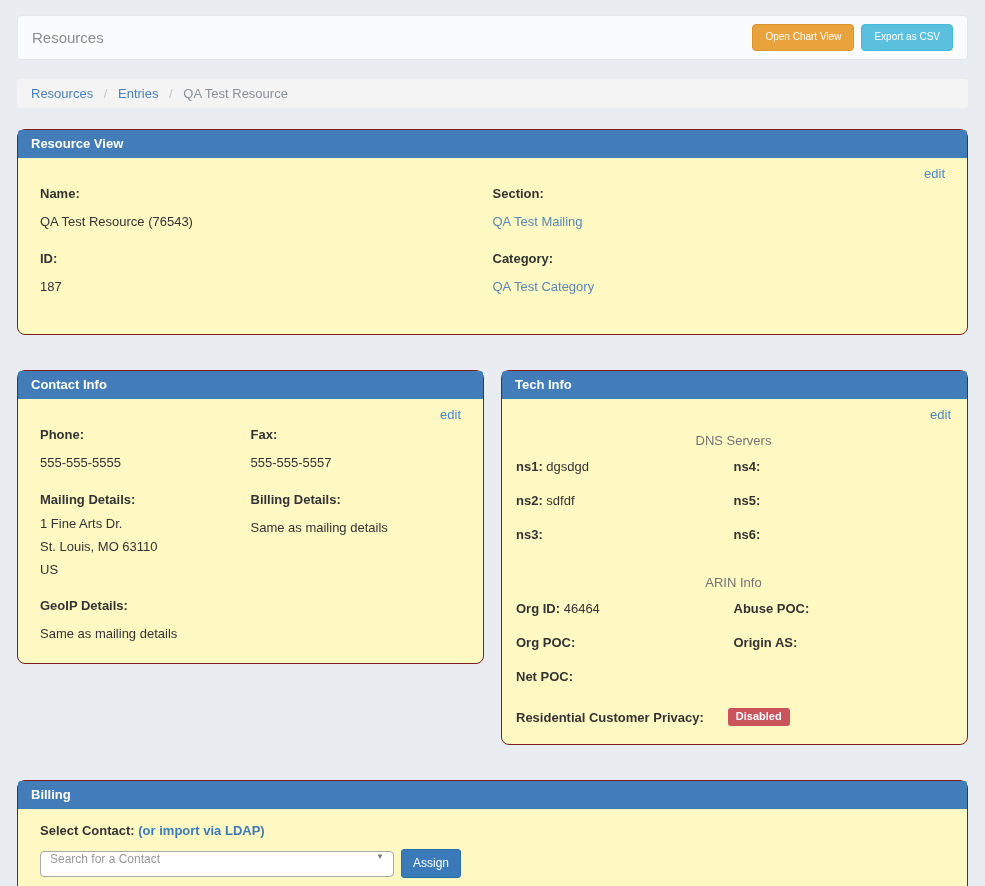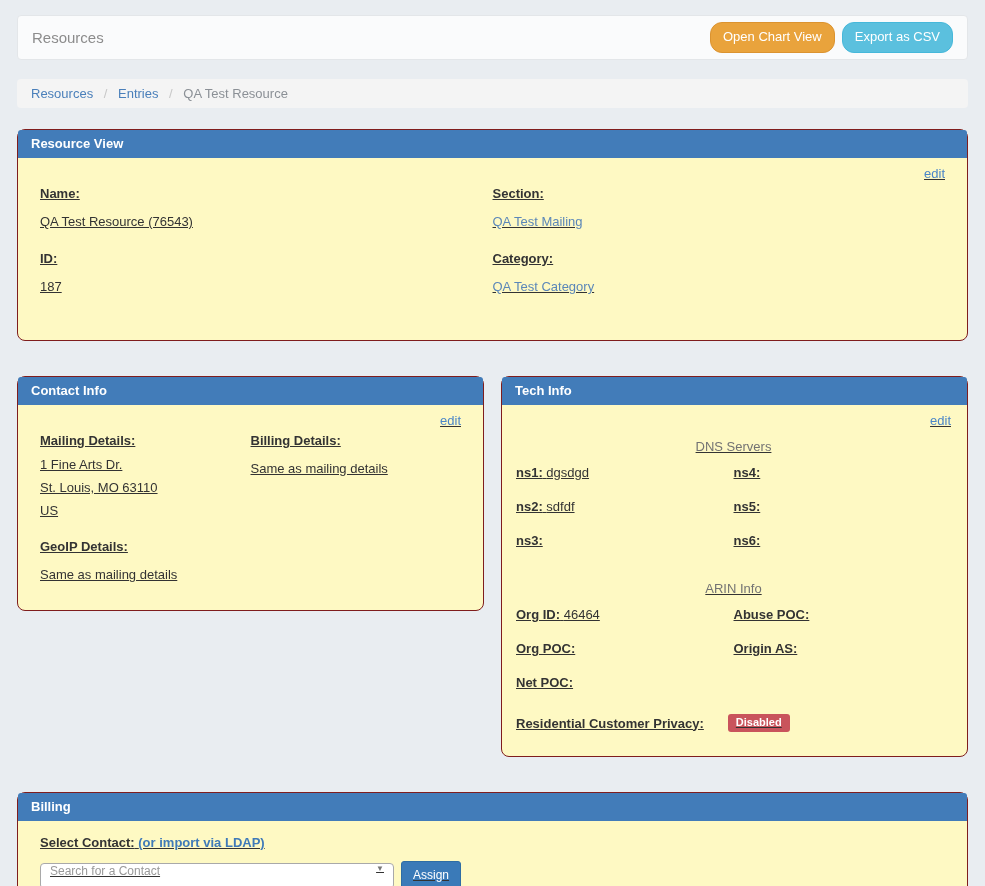--- a/index.html
+++ b/index.html
@@ -14,22 +14,22 @@
 
   
   .header-panel {
     background: #fafbfc; border: 1px solid #e3e6e9; border-radius: 4px;
     height: 45px; padding: 0 14px; margin-bottom: 19px;
     display: flex; align-items: center; justify-content: space-between;
   }
   .page-title { color: #8c8c8c; font-size: 15px; }
   .hdr-buttons { display: flex; gap: 7px; }
   .btn {
-    font-family: inherit; font-size: 13px; color: #fff; cursor: pointer;
-    border-radius: 12px; padding: 6px 12px; border: 1px solid transparent; line-height: 1.25;
+    font-family: inherit; font-size: 10px; color: #fff; cursor: pointer;
+    border-radius: 4px; padding: 6px 12px; border: 1px solid transparent; line-height: 1.25;
   }
   .btn-orange { background: #e9a33c; border-color: #db9330; }
   .btn-ltblue { background: #5bc0de; border-color: #46b8da; }
 
   
   .breadcrumb {
     background: #f4f4f4; border-radius: 4px; padding: 7px 14px;
     margin-bottom: 21px; font-size: 13px;
   }
   .breadcrumb a { color: #4a7fba; text-decoration: none; cursor: pointer; }
@@ -38,21 +38,21 @@
 
   
   .panel {
     background: #fef9c3; border: 1px solid #7f1d1d; border-radius: 8px;
     margin-bottom: 35px;
   }
   .panel-heading {
     background: #427cb9; color: #fff; font-weight: bold; font-size: 13px;
     padding: 7px 13px; border-radius: 3px 3px 0 0; line-height: 14px;
   }
-  .panel-body { padding: 8px 22px 24px; text-decoration: underline; }
+  .panel-body { padding: 8px 22px 18px; }
   .edit-row { text-align: right; height: 20px; }
   a.edit-link { color: #4a86c8; text-decoration: none; cursor: pointer; font-size: 13px; }
   a.val-link { color: #5b87b8; text-decoration: none; cursor: pointer; }
 
   .cols2 { display: grid; grid-template-columns: 1fr 1fr; }
   .lbl { font-weight: bold; color: #333; }
   .field { margin-bottom: 22px; }
   .field .val { margin-top: 13px; }
 
   
@@ -145,20 +145,34 @@
 
   <div class="panel-row">
 
     <div class="panel">
       <div class="panel-heading">Contact Info</div>
       <div class="panel-body">
         <div class="edit-row"><a class="edit-link">edit</a></div>
         <div class="cols2">
           <div>
             <div class="field">
+              <div class="lbl">Phone:</div>
+              <div class="val">555-555-5555</div>
+            </div>
+          </div>
+          <div>
+            <div class="field">
+              <div class="lbl">Fax:</div>
+              <div class="val">555-555-5557</div>
+            </div>
+          </div>
+        </div>
+        <div class="cols2">
+          <div>
+            <div class="field">
               <div class="lbl">Mailing Details:</div>
               <div class="addr-line">1 Fine Arts Dr.</div>
               <div class="addr-line">St. Louis, MO 63110</div>
               <div class="addr-line">US</div>
             </div>
           </div>
           <div>
             <div class="field">
               <div class="lbl">Billing Details:</div>
               <div class="val">Same as mailing details</div>

